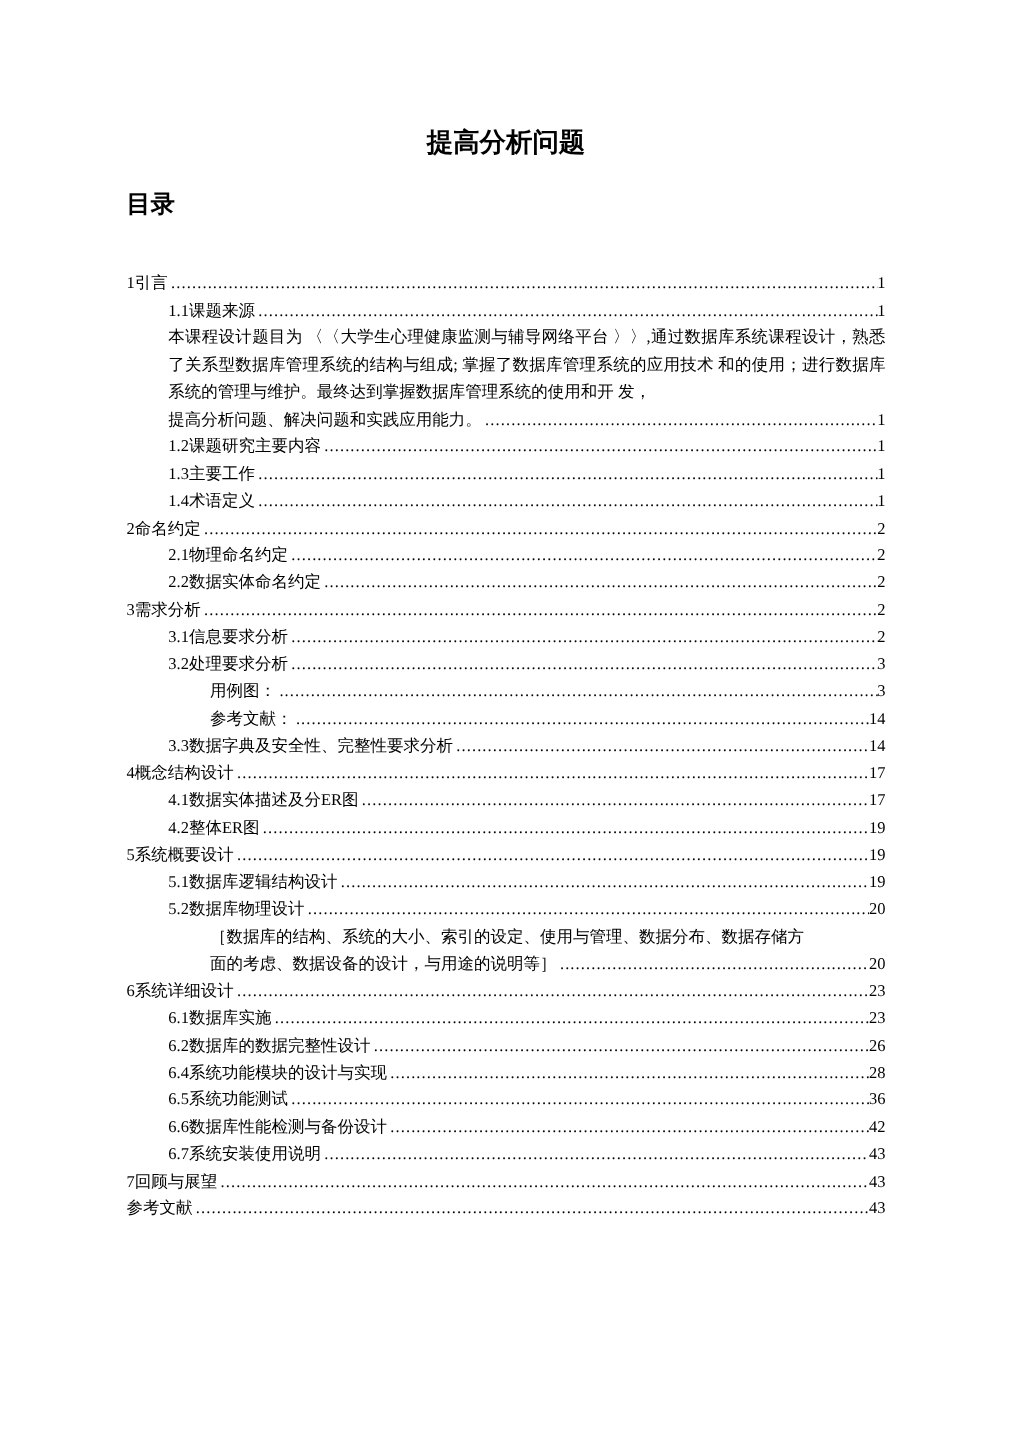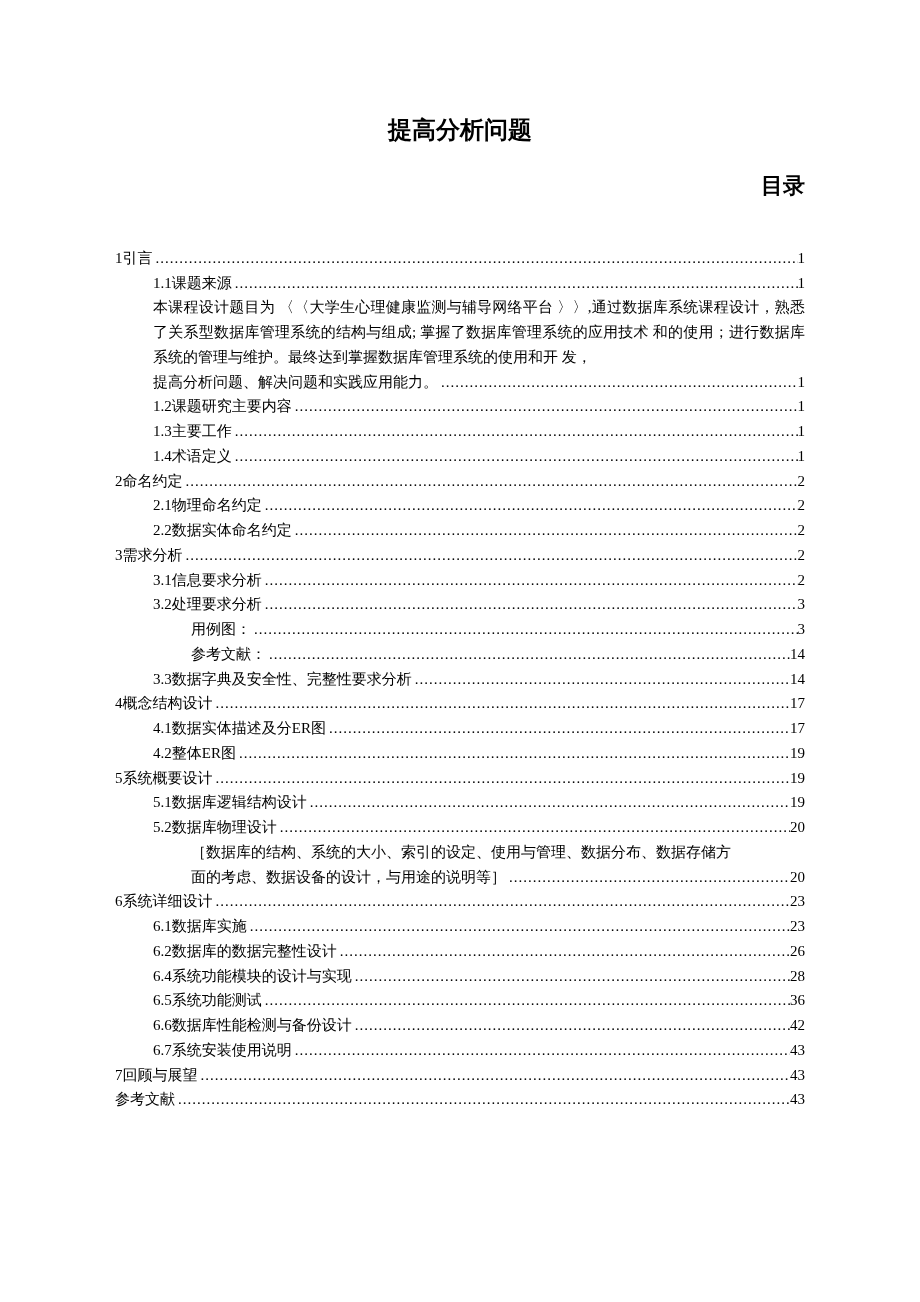--- a/index.html
+++ b/index.html
@@ -18,21 +18,21 @@
       line-height: 1.65;
     }
     .title {
       text-align: center;
       font-size: 24px;
       font-weight: bold;
       font-family: "SimHei", "黑体", sans-serif;
       margin-bottom: 18px;
     }
     .subtitle {
-      text-align: right;
+      text-align: left;
       font-size: 22px;
       font-weight: bold;
       font-family: "SimHei", "黑体", sans-serif;
       margin-bottom: 22px;
     }
     .toc-list {
       list-style: none;
       margin-top: 42px;
     }
     .toc-item {

